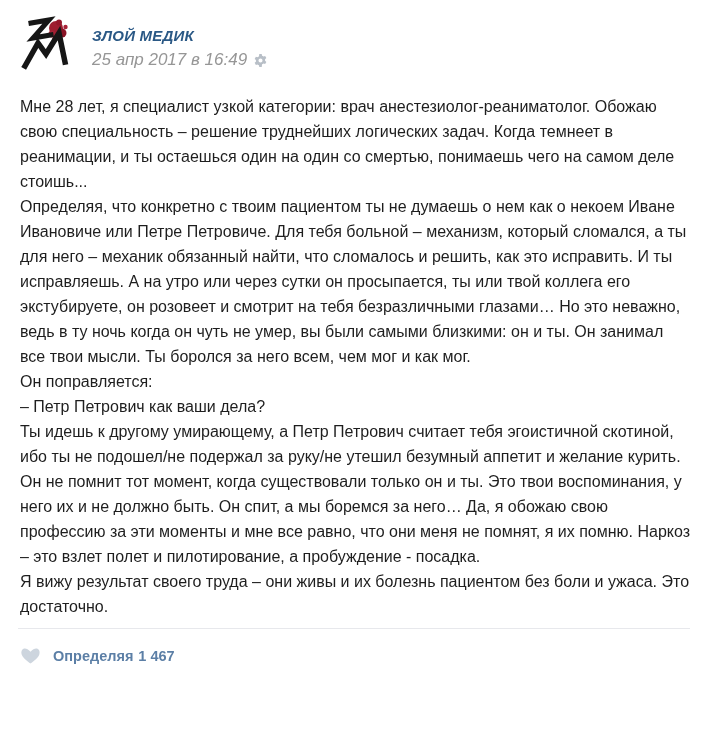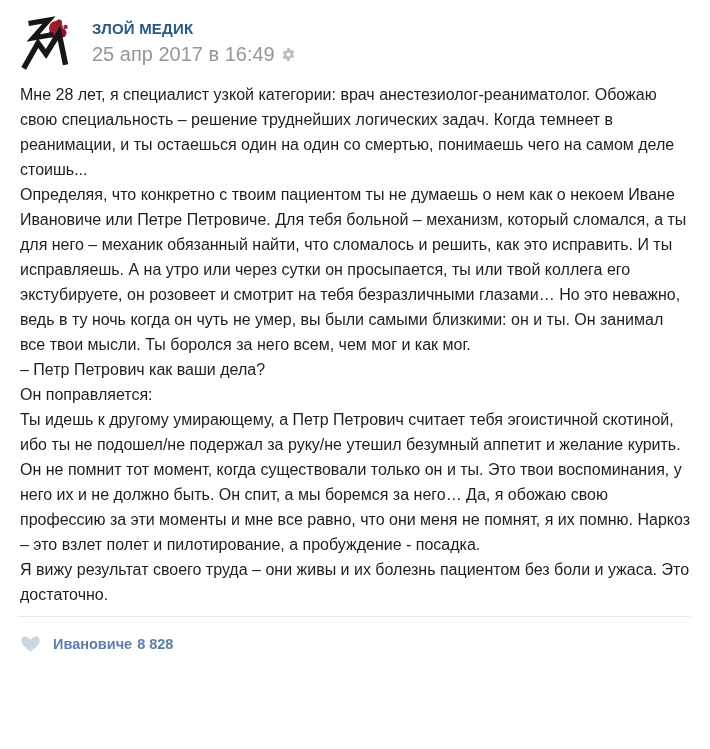--- a/index.html
+++ b/index.html
@@ -9,21 +9,22 @@
     font-family: "Liberation Sans", "DejaVu Sans", sans-serif;
     overflow: hidden;
   }
   .post {
     width: 710px; height: 749px;
     background: #ffffff;
     padding: 16px 20px 10px 18px;
   }
   .post-header {
     display: flex;
-    align-items: flex-start;
+    align-items: flex-end;
+    font-style: italic;
   }
   .avatar {
     width: 54px; height: 54px;
     flex: 0 0 54px;
     cursor: pointer;
     background: #ffffff;
   }
   .header-info {
     margin-left: 20px;
     padding-top: 4px;
@@ -37,31 +38,31 @@
     text-decoration: none;
     cursor: pointer;
   }
   .post-date-row {
     margin-top: 5px;
     display: flex;
     align-items: center;
   }
   .post-date {
     color: #969696;
-    font-size: 20px;
+    font-size: 17px;
     cursor: pointer;
   }
   .gear {
     margin-left: 7px;
     display: inline-flex;
     align-items: center;
     cursor: pointer;
   }
   .post-text {
-    margin-top: 12px;
+    margin-top: 24px;
     margin-left: 2px;
     color: #1e1e1e;
     font-size: 16px;
     line-height: 25px;
     width: 670px;
   }
   .post-text p { margin: 0; }
   .divider {
     margin-top: 9px;
     height: 1px;
@@ -116,30 +117,30 @@
             <path fill="#b8bfc7" fill-rule="evenodd" d="M6.5 0h3l.4 2.1a6 6 0 0 1 1.8 1l2-.7 1.5 2.6-1.6 1.4a6 6 0 0 1 0 2l1.6 1.4-1.5 2.6-2-.7a6 6 0 0 1-1.8 1L9.5 16h-3l-.4-2.1a6 6 0 0 1-1.8-1l-2 .7L.8 10.8l1.6-1.4a6 6 0 0 1 0-2L.8 6 2.3 3.4l2 .7a6 6 0 0 1 1.8-1L6.5 0zM8 10.5A2.5 2.5 0 1 0 8 5.5a2.5 2.5 0 0 0 0 5z"></path>
           </svg>
         </span>
       </div>
     </div>
   </div>
 
   <div class="post-text">
     <p>Мне 28 лет, я специалист узкой категории: врач анестезиолог-реаниматолог. Обожаю свою специальность – решение труднейших логических задач. Когда темнеет в реанимации, и ты остаешься один на один со смертью, понимаешь чего на самом деле стоишь...</p>
     <p>Определяя, что конкретно с твоим пациентом ты не думаешь о нем как о некоем Иване Ивановиче или Петре Петровиче. Для тебя больной – механизм, который сломался, а ты для него – механик обязанный найти, что сломалось и решить, как это исправить. И ты исправляешь. А на утро или через сутки он просыпается, ты или твой коллега его экстубируете, он розовеет и смотрит на тебя безразличными глазами… Но это неважно, ведь в ту ночь когда он чуть не умер, вы были самыми близкими: он и ты. Он занимал все твои мысли. Ты боролся за него всем, чем мог и как мог.</p>
+    <p>Он поправляется:</p>
     <p>– Петр Петрович как ваши дела?</p>
-    <p>Он поправляется:</p>
     <p>Ты идешь к другому умирающему, а Петр Петрович считает тебя эгоистичной скотиной, ибо ты не подошел/не подержал за руку/не утешил безумный аппетит и желание курить. Он не помнит тот момент, когда существовали только он и ты. Это твои воспоминания, у него их и не должно быть. Он спит, а мы боремся за него… Да, я обожаю свою профессию за эти моменты и мне все равно, что они меня не помнят, я их помню. Наркоз – это взлет полет и пилотирование, а пробуждение - посадка.</p>
     <p>Я вижу результат своего труда – они живы и их болезнь пациентом без боли и ужаса. Это достаточно.</p>
   </div>
 
   <div class="divider"></div>
 
   <div class="like-row">
     <span class="heart">
       <svg width="21" height="21" viewBox="0 0 24 24">
         <path fill="#cdd5de" d="M12 21s-8.5-5.8-10-10C.7 7 2.6 4 5.6 4 7.7 4 9.4 5.1 12 7.6 14.6 5.1 16.3 4 18.4 4c3 0 4.9 3 3.6 7-1.5 4.2-10 10-10 10z"></path>
       </svg>
     </span>
-    <span class="like-label"><span>Ивановиче</span><span class="like-count">8 828</span></span>
+    <span class="like-label"><span>Определяя</span><span class="like-count">1 467</span></span>
   </div>
 
 </div>
 
 </body></html>

